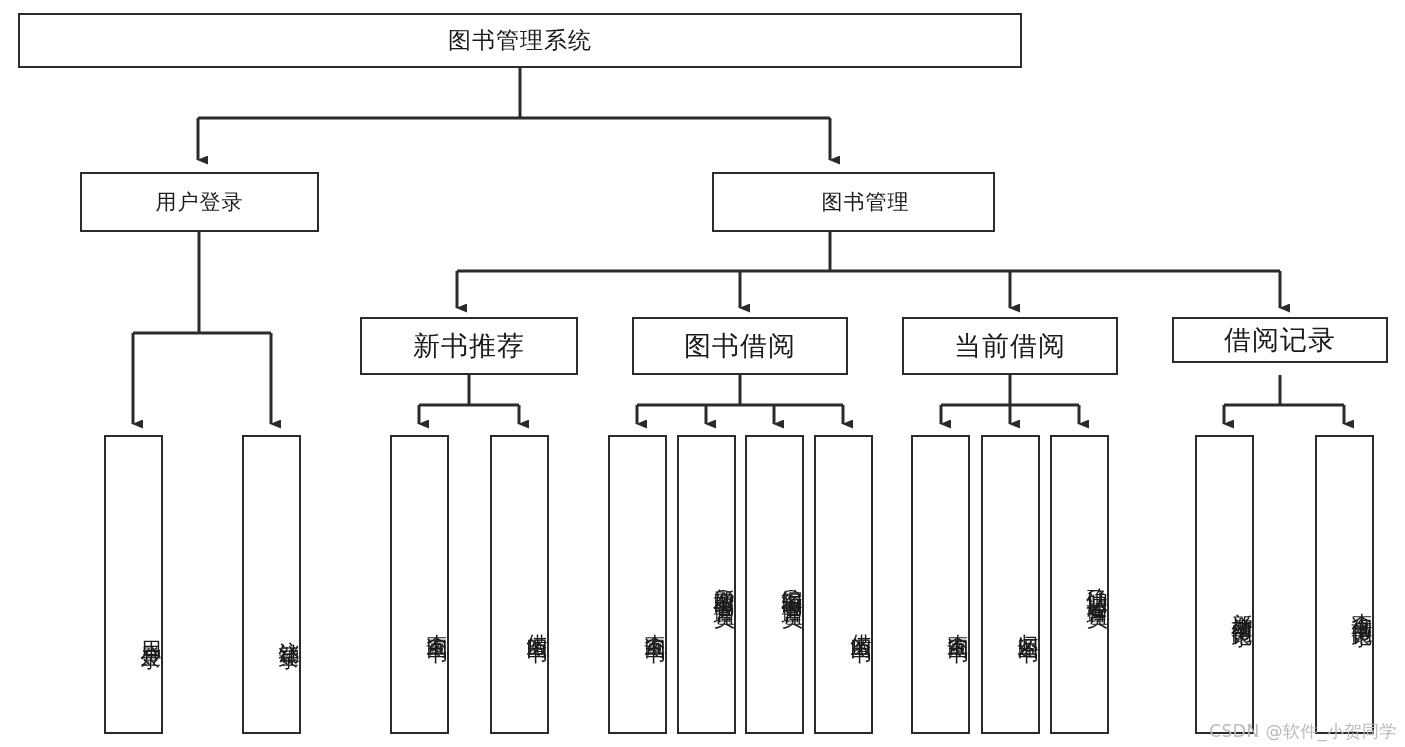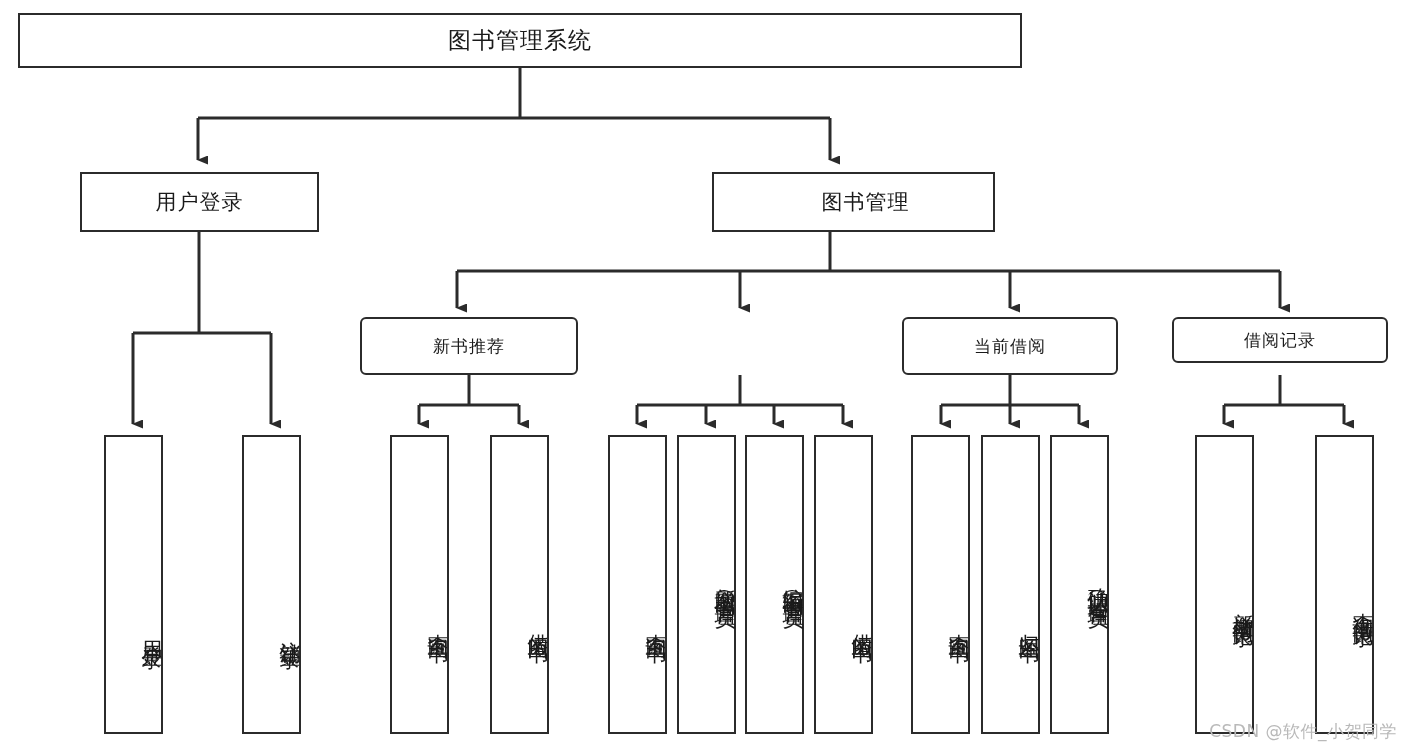--- a/index.html
+++ b/index.html
@@ -29,34 +29,32 @@
   .node {
     position: absolute;
     box-sizing: border-box;
     background: #ffffff;
     border: 2px solid #2b2b2b;
     display: flex;
     align-items: center;
     justify-content: center;
     color: #1a1a1a;
     z-index: 2;
-    font-family: Liberation Mono, monospace;
   }
   .node.root {
     font-size: 23px;
     letter-spacing: 1px;
   }
   .node.level2 {
     font-size: 21px;
     letter-spacing: 1px;
   }
   .node.level3 {
-    font-size: 17px;
+    font-size: 27px;
     letter-spacing: 1px;
-    border-radius: 6px;
   }
   .node.leaf {
     font-size: 21px;
     writing-mode: vertical-rl;
     text-orientation: upright;
     letter-spacing: 3px;
     padding: 6px 0;
     align-items: flex-start;
     justify-content: center;
   }
@@ -142,20 +140,23 @@
   <div class="node level2" style="left:80px; top:172px; width:239px; height:60px;">
     <span>用户登录</span>
   </div>
   <div class="node level2" style="left:712px; top:172px; width:283px; height:60px;padding-left:24px;">
     <span>图书管理</span>
   </div>
 
   <div class="node level3" style="left:360px; top:317px; width:218px; height:58px;">
     <span>新书推荐</span>
   </div>
+  <div class="node level3" style="left:632px; top:317px; width:216px; height:58px;">
+    <span>图书借阅</span>
+  </div>
   <div class="node level3" style="left:902px; top:317px; width:216px; height:58px;">
     <span>当前借阅</span>
   </div>
   <div class="node level3" style="left:1172px; top:317px; width:216px; height:46px;">
     <span>借阅记录</span>
   </div>
 
   <div class="node leaf" style="left:104px; top:435px; width:59px; height:299px; padding-top:96px;">
     <span class="leaf-text">用户登录</span>
   </div>

